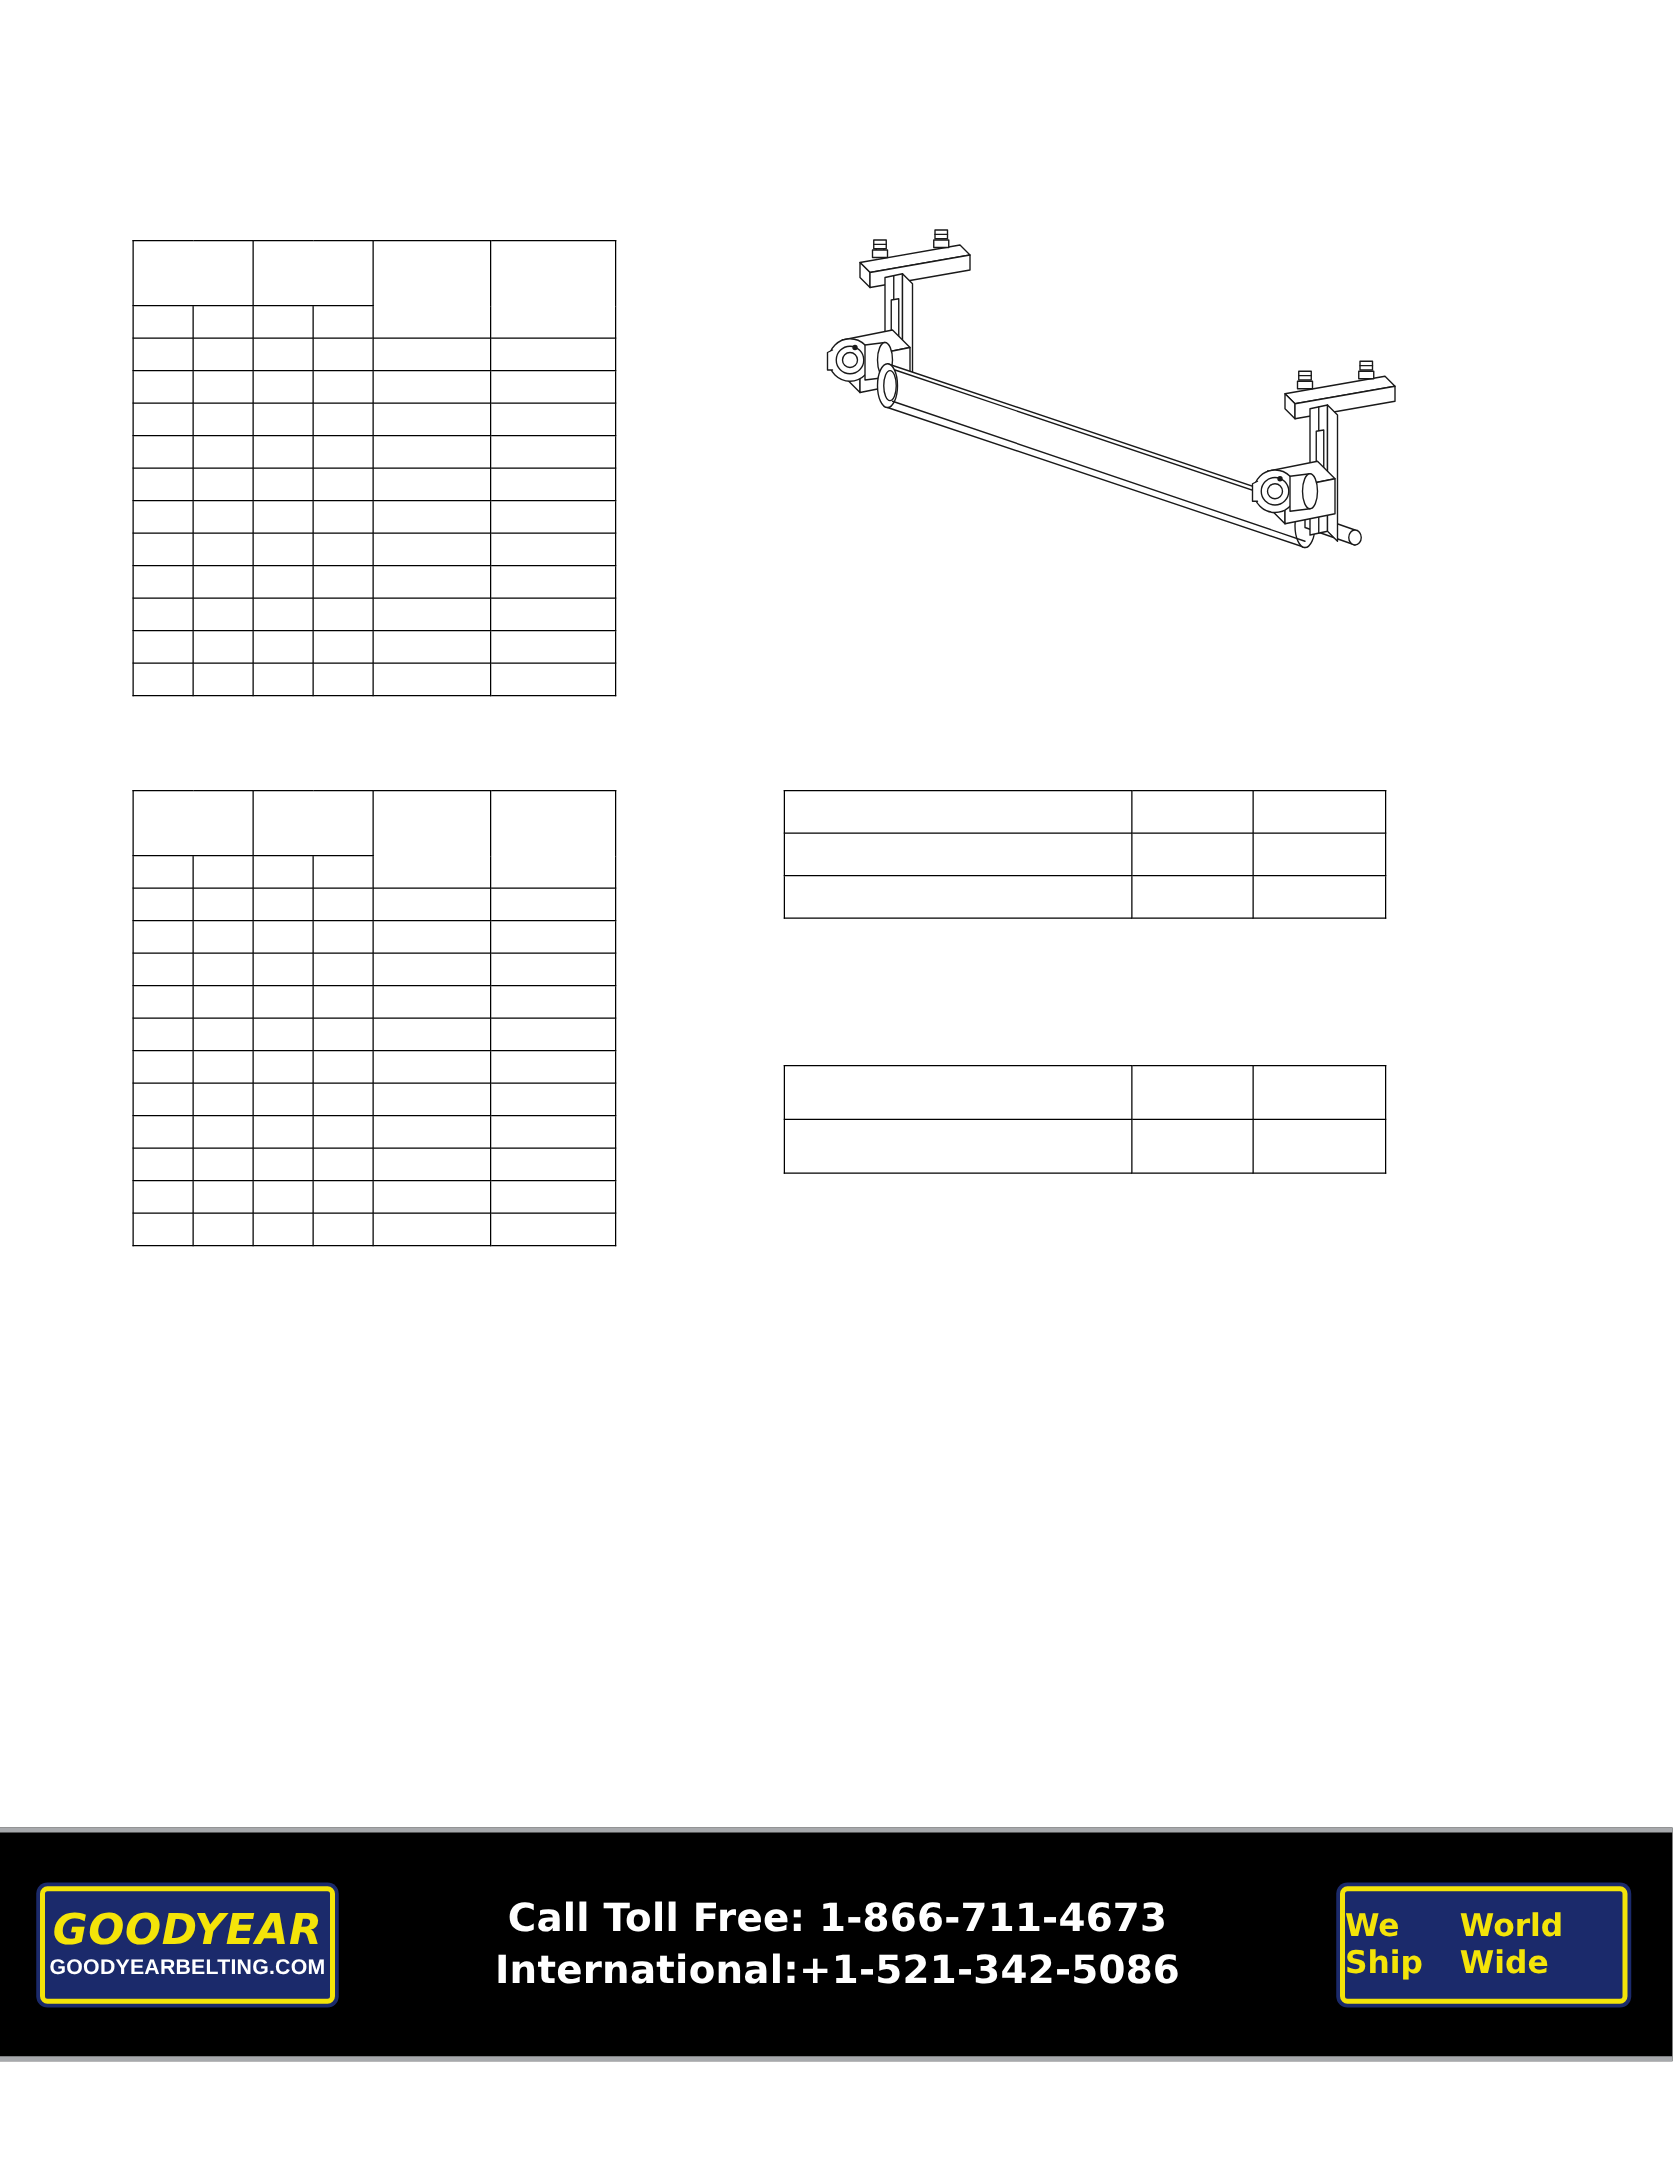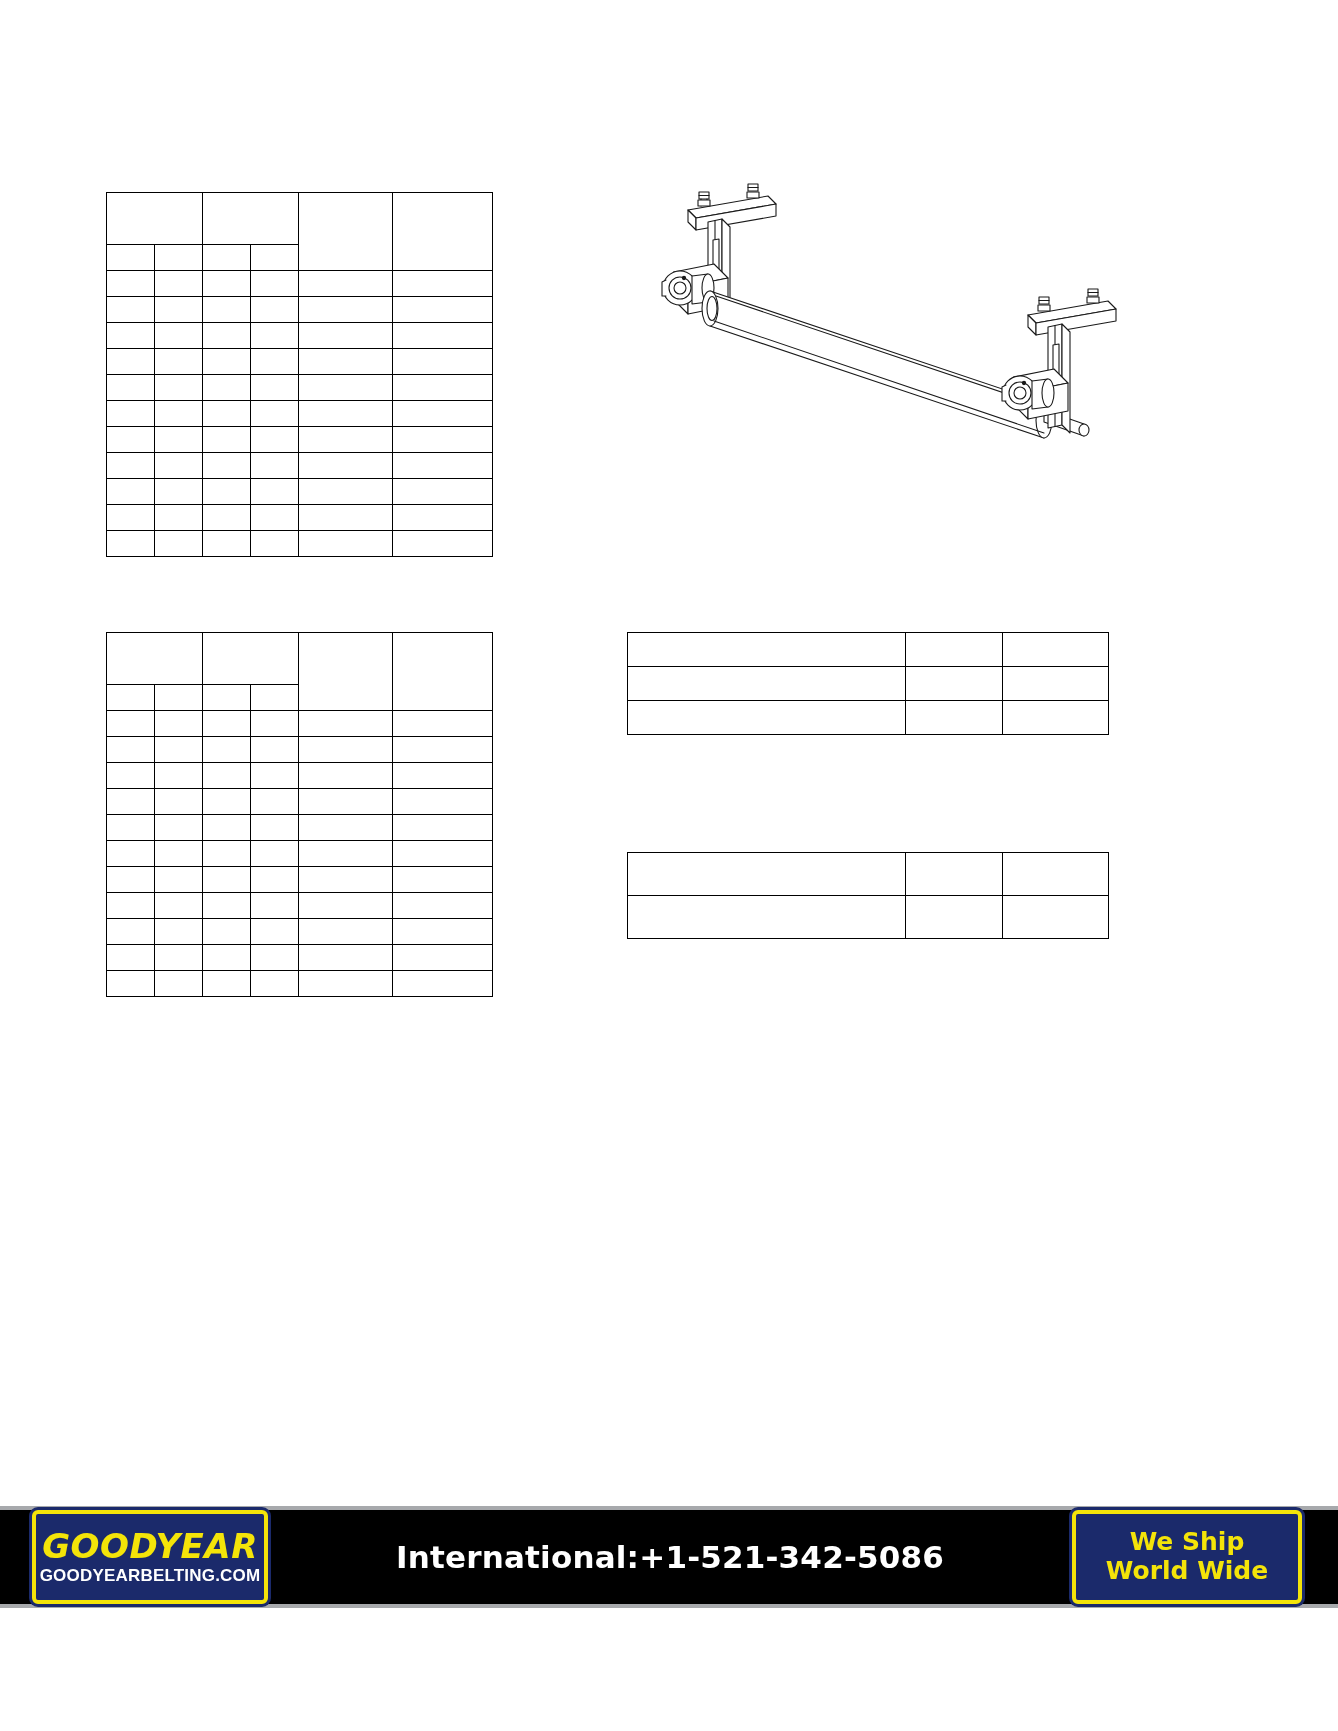--- a/index.html
+++ b/index.html
@@ -82,26 +82,25 @@
     width: 540px;
     height: 340px;
   }
 
   
   #footer-banner {
     position: absolute;
     left: 0;
     top: 1462px;
     width: 1338px;
-    height: 102px;
+    height: 187px;
     background: #000000;
     border-top: 4px solid #a7a9ac;
     border-bottom: 4px solid #a7a9ac;
     box-sizing: border-box;
-    margin-top: 44px;
   }
   #footer-inner {
     position: absolute;
     left: 6px;
     top: 6px;
     right: 6px;
     bottom: 6px;
     background: #000000;
     display: flex;
     align-items: center;
@@ -153,21 +152,21 @@
 
   .ship-box {
     width: 222px;
     height: 86px;
     margin-right: 30px;
     background: #1b2a6b;
     border: 4px solid #f4e409;
     border-radius: 6px;
     box-shadow: 0 0 0 3px #1b2a6b;
     display: flex;
-    flex-direction: column;
+    flex-direction: row;
     align-items: center;
     justify-content: center;
   }
   .ship-line {
     color: #f4e409;
     font-family: "DejaVu Sans", sans-serif;
     font-weight: bold;
     font-size: 25px;
     line-height: 1.15;
   }
@@ -535,20 +534,21 @@
 
   <div id="footer-banner">
     <div id="footer-inner">
 
       <div class="logo-box">
         <div class="logo-main">GOODYEAR</div>
         <div class="logo-sub">GOODYEARBELTING.COM</div>
       </div>
 
       <div class="phone-block">
+        <div>Call Toll Free: 1-866-711-4673</div>
         <div>International:+1-521-342-5086</div>
       </div>
 
       <div class="ship-box">
         <div class="ship-line">We Ship</div>
         <div class="ship-line">World Wide</div>
       </div>
 
     </div>
   </div>

